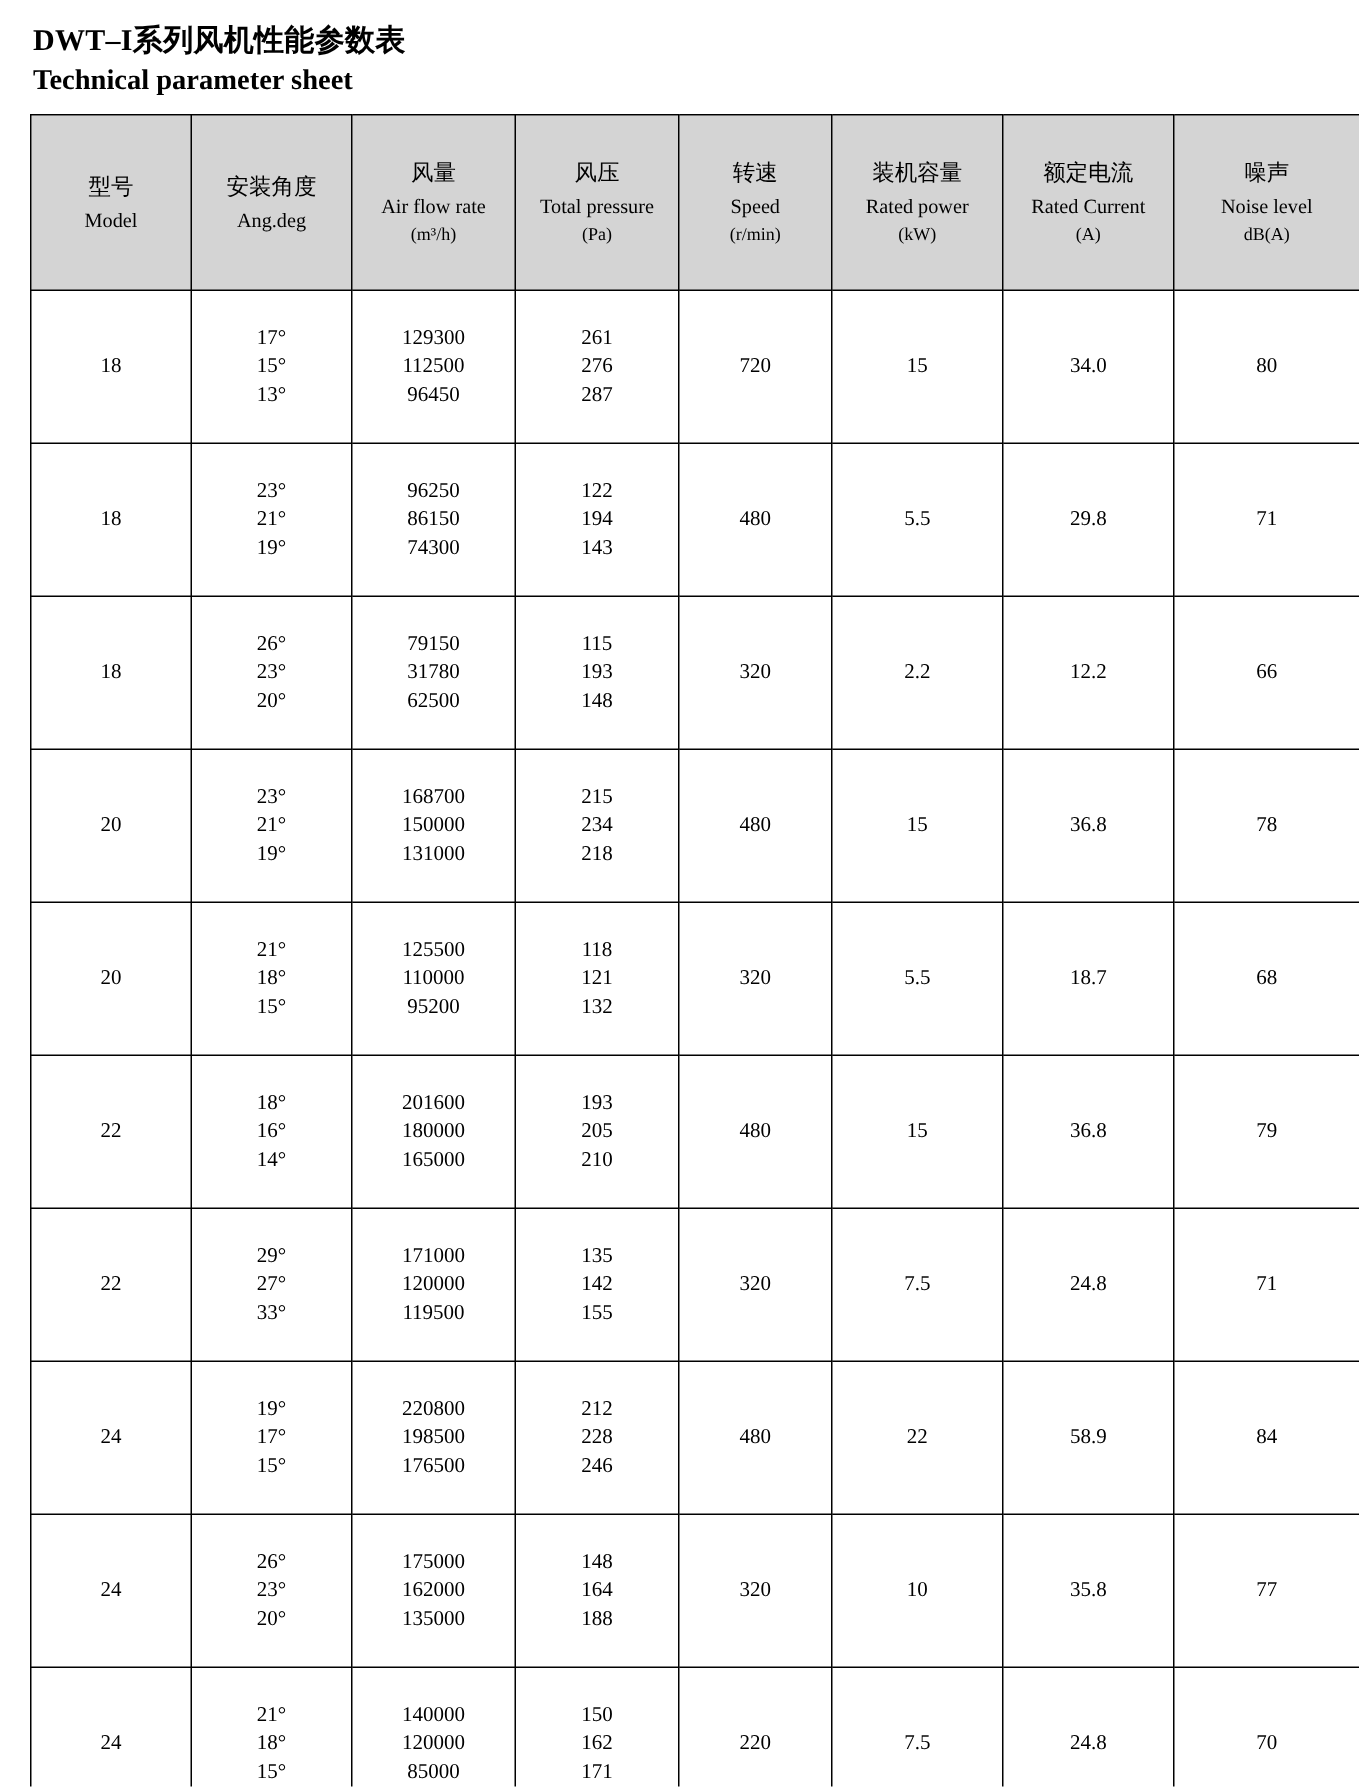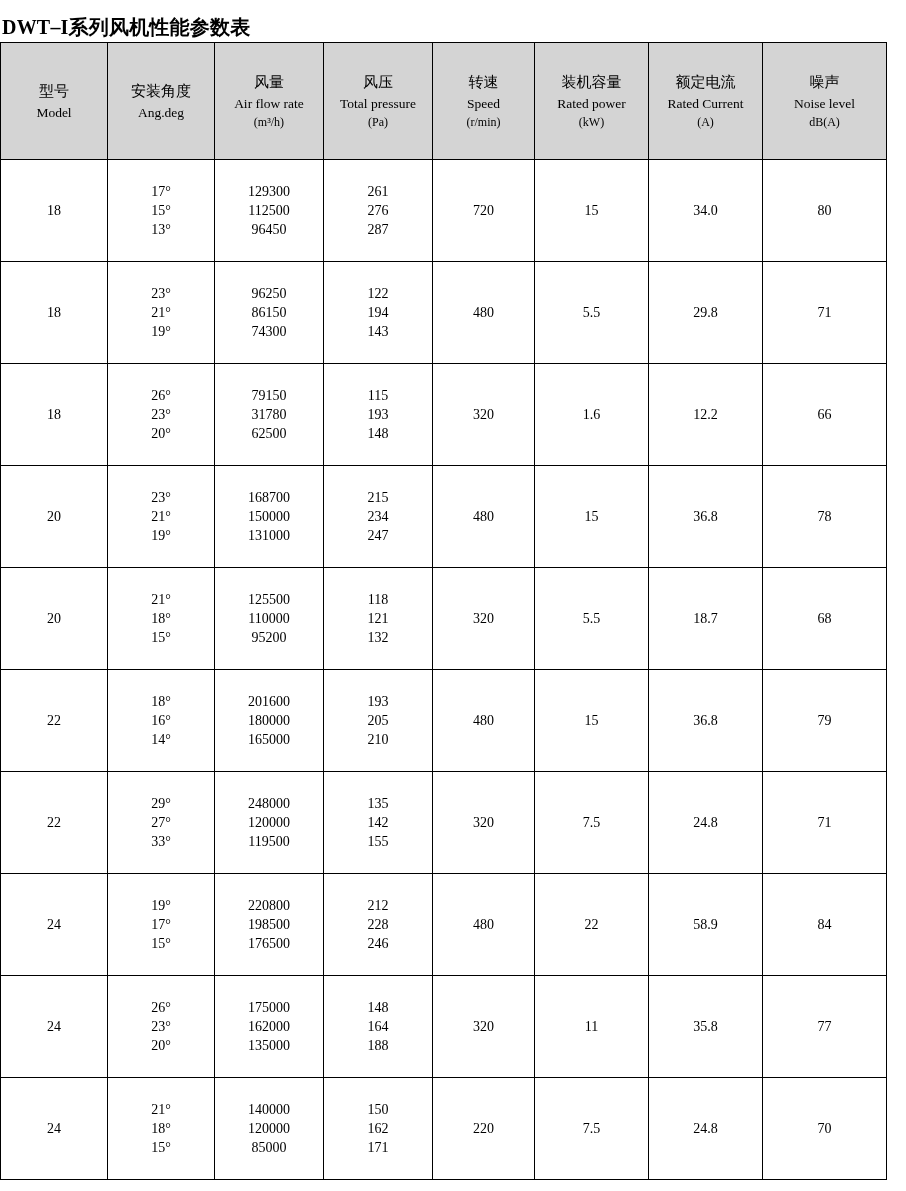--- a/index.html
+++ b/index.html
@@ -11,21 +11,21 @@
     width: 906px;
     height: 1191px;
     font-family: "Liberation Serif", serif;
     color: #000000;
     position: relative;
   }
   .page {
     width: 906px;
     height: 1191px;
     box-sizing: border-box;
-    padding: 14px 10px 0 0;
+    padding: 14px 10px 0 20px;
   }
   .title-cn {
     font-family: "Liberation Serif", serif;
     font-weight: bold;
     font-size: 20px;
     line-height: 26px;
     margin: 0 0 2px 2px;
     letter-spacing: 0.2px;
   }
   .title-en {
@@ -88,20 +88,21 @@
   col.c-power { width: 114px; }
   col.c-curr  { width: 114px; }
   col.c-noise { width: 124px; }
 </style>
 </head>
 <body>
 
 <div class="page">
 
   <h1 class="title-cn">DWT–I系列风机性能参数表</h1>
+  <h2 class="title-en">Technical parameter sheet</h2>
 
   <table class="spec">
     <colgroup>
       <col class="c-model">
       <col class="c-angle">
       <col class="c-flow">
       <col class="c-press">
       <col class="c-speed">
       <col class="c-power">
       <col class="c-curr">
@@ -205,40 +206,40 @@
             <span class="stack">79150</span>
             <span class="stack">31780</span>
             <span class="stack">62500</span>
           </td>
           <td>
             <span class="stack">115</span>
             <span class="stack">193</span>
             <span class="stack">148</span>
           </td>
           <td>320</td>
-          <td>1.6</td>
+          <td>2.2</td>
           <td>12.2</td>
           <td>66</td>
         </tr>
         <tr>
           <td>20</td>
           <td>
             <span class="stack">23°</span>
             <span class="stack">21°</span>
             <span class="stack">19°</span>
           </td>
           <td>
             <span class="stack">168700</span>
             <span class="stack">150000</span>
             <span class="stack">131000</span>
           </td>
           <td>
             <span class="stack">215</span>
             <span class="stack">234</span>
-            <span class="stack">247</span>
+            <span class="stack">218</span>
           </td>
           <td>480</td>
           <td>15</td>
           <td>36.8</td>
           <td>78</td>
         </tr>
         <tr>
           <td>20</td>
           <td>
             <span class="stack">21°</span>
@@ -283,21 +284,21 @@
           <td>79</td>
         </tr>
         <tr>
           <td>22</td>
           <td>
             <span class="stack">29°</span>
             <span class="stack">27°</span>
             <span class="stack">33°</span>
           </td>
           <td>
-            <span class="stack">248000</span>
+            <span class="stack">171000</span>
             <span class="stack">120000</span>
             <span class="stack">119500</span>
           </td>
           <td>
             <span class="stack">135</span>
             <span class="stack">142</span>
             <span class="stack">155</span>
           </td>
           <td>320</td>
           <td>7.5</td>
@@ -337,21 +338,21 @@
             <span class="stack">175000</span>
             <span class="stack">162000</span>
             <span class="stack">135000</span>
           </td>
           <td>
             <span class="stack">148</span>
             <span class="stack">164</span>
             <span class="stack">188</span>
           </td>
           <td>320</td>
-          <td>11</td>
+          <td>10</td>
           <td>35.8</td>
           <td>77</td>
         </tr>
         <tr>
           <td>24</td>
           <td>
             <span class="stack">21°</span>
             <span class="stack">18°</span>
             <span class="stack">15°</span>
           </td>

